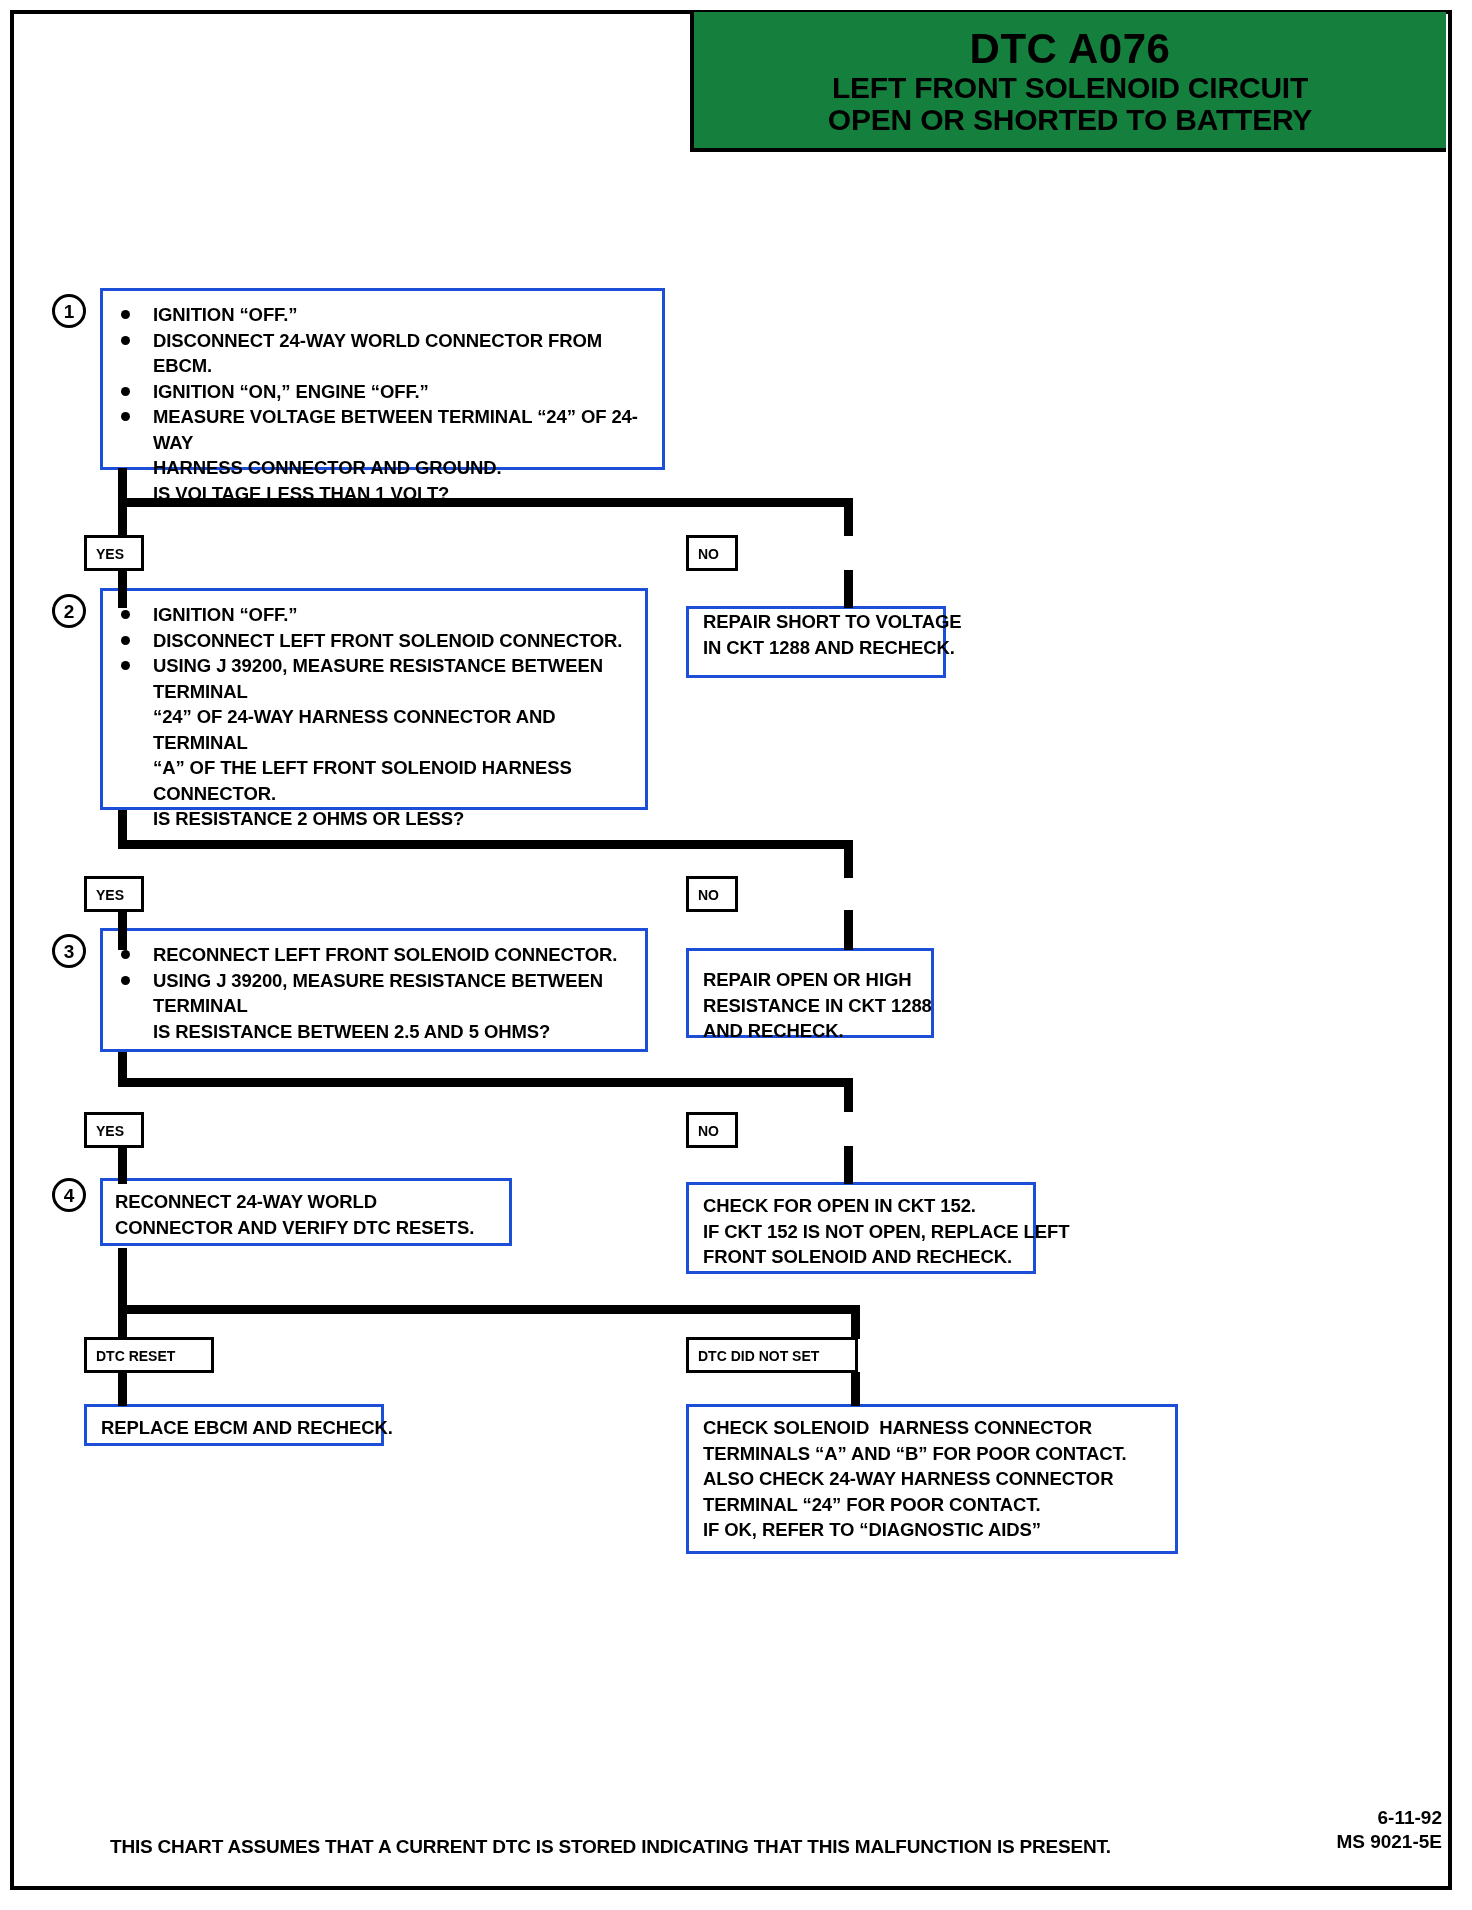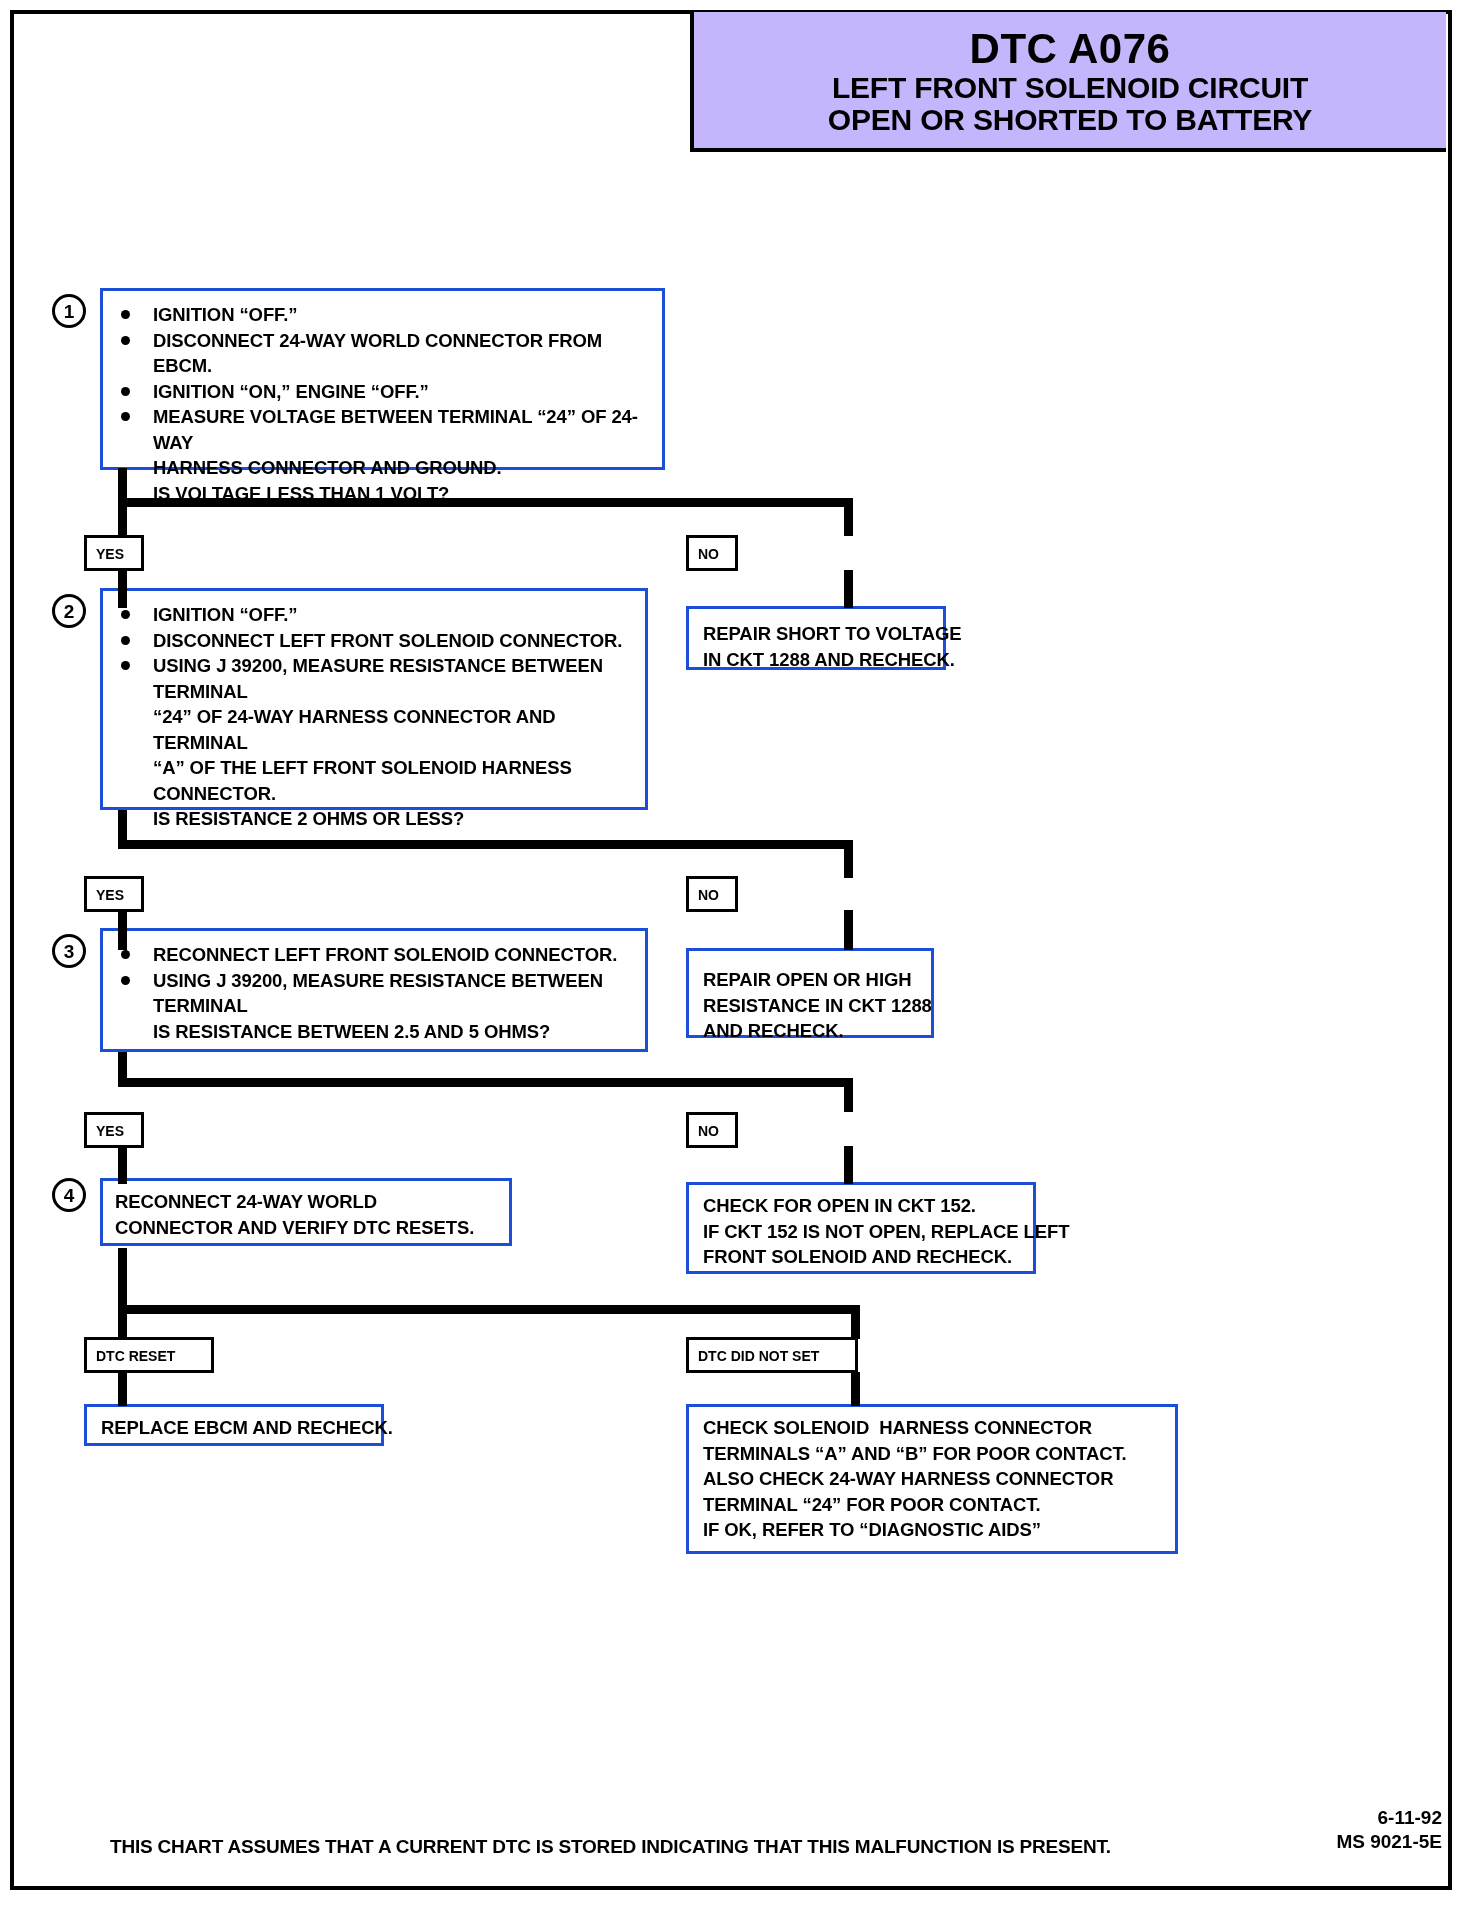--- a/index.html
+++ b/index.html
@@ -32,21 +32,21 @@
   #title-block {
     position: absolute;
     left: 690px;
     top: 12px;
     width: 756px;
     height: 140px;
     border: 4px solid #000;
     border-top: none;
     border-right: none;
     box-sizing: border-box;
-    background: #c4b5fd;
+    background: #15803d;
     text-align: center;
     padding-top: 14px;
   }
   #dtc-code {
     font-size: 42px;
     font-weight: bold;
     letter-spacing: 0.5px;
     line-height: 46px;
   }
   .title-line {
@@ -201,21 +201,21 @@
         <span>MEASURE VOLTAGE BETWEEN TERMINAL “24” OF 24-WAY</span>
         <div>HARNESS CONNECTOR  AND GROUND.</div>
         <div>IS VOLTAGE LESS THAN 1 VOLT?</div>
       </li>
     </ul>
   </div>
 
   <div class="label-box" style="left:84px; top:535px; width:60px; height:36px;">YES</div>
   <div class="label-box" style="left:686px; top:535px; width:52px; height:36px;">NO</div>
 
-  <div class="box" style="left:686px; top:606px; width:260px; height:64px; padding-top:12px;">
+  <div class="box" style="left:686px; top:606px; width:260px; height:72px; padding-top:0;">
     <div class="plain-line">REPAIR SHORT TO VOLTAGE</div>
     <div class="plain-line">IN CKT 1288 AND RECHECK.</div>
   </div>
 
   <div class="step-circle" style="left:52px; top:594px;">2</div>
   <div class="box" style="left:100px; top:588px; width:548px; height:222px;">
     <ul>
       <li><span class="bullet"></span><span>IGNITION “OFF.”</span></li>
       <li><span class="bullet"></span><span>DISCONNECT LEFT FRONT SOLENOID CONNECTOR.</span></li>
       <li><span class="bullet"></span>

